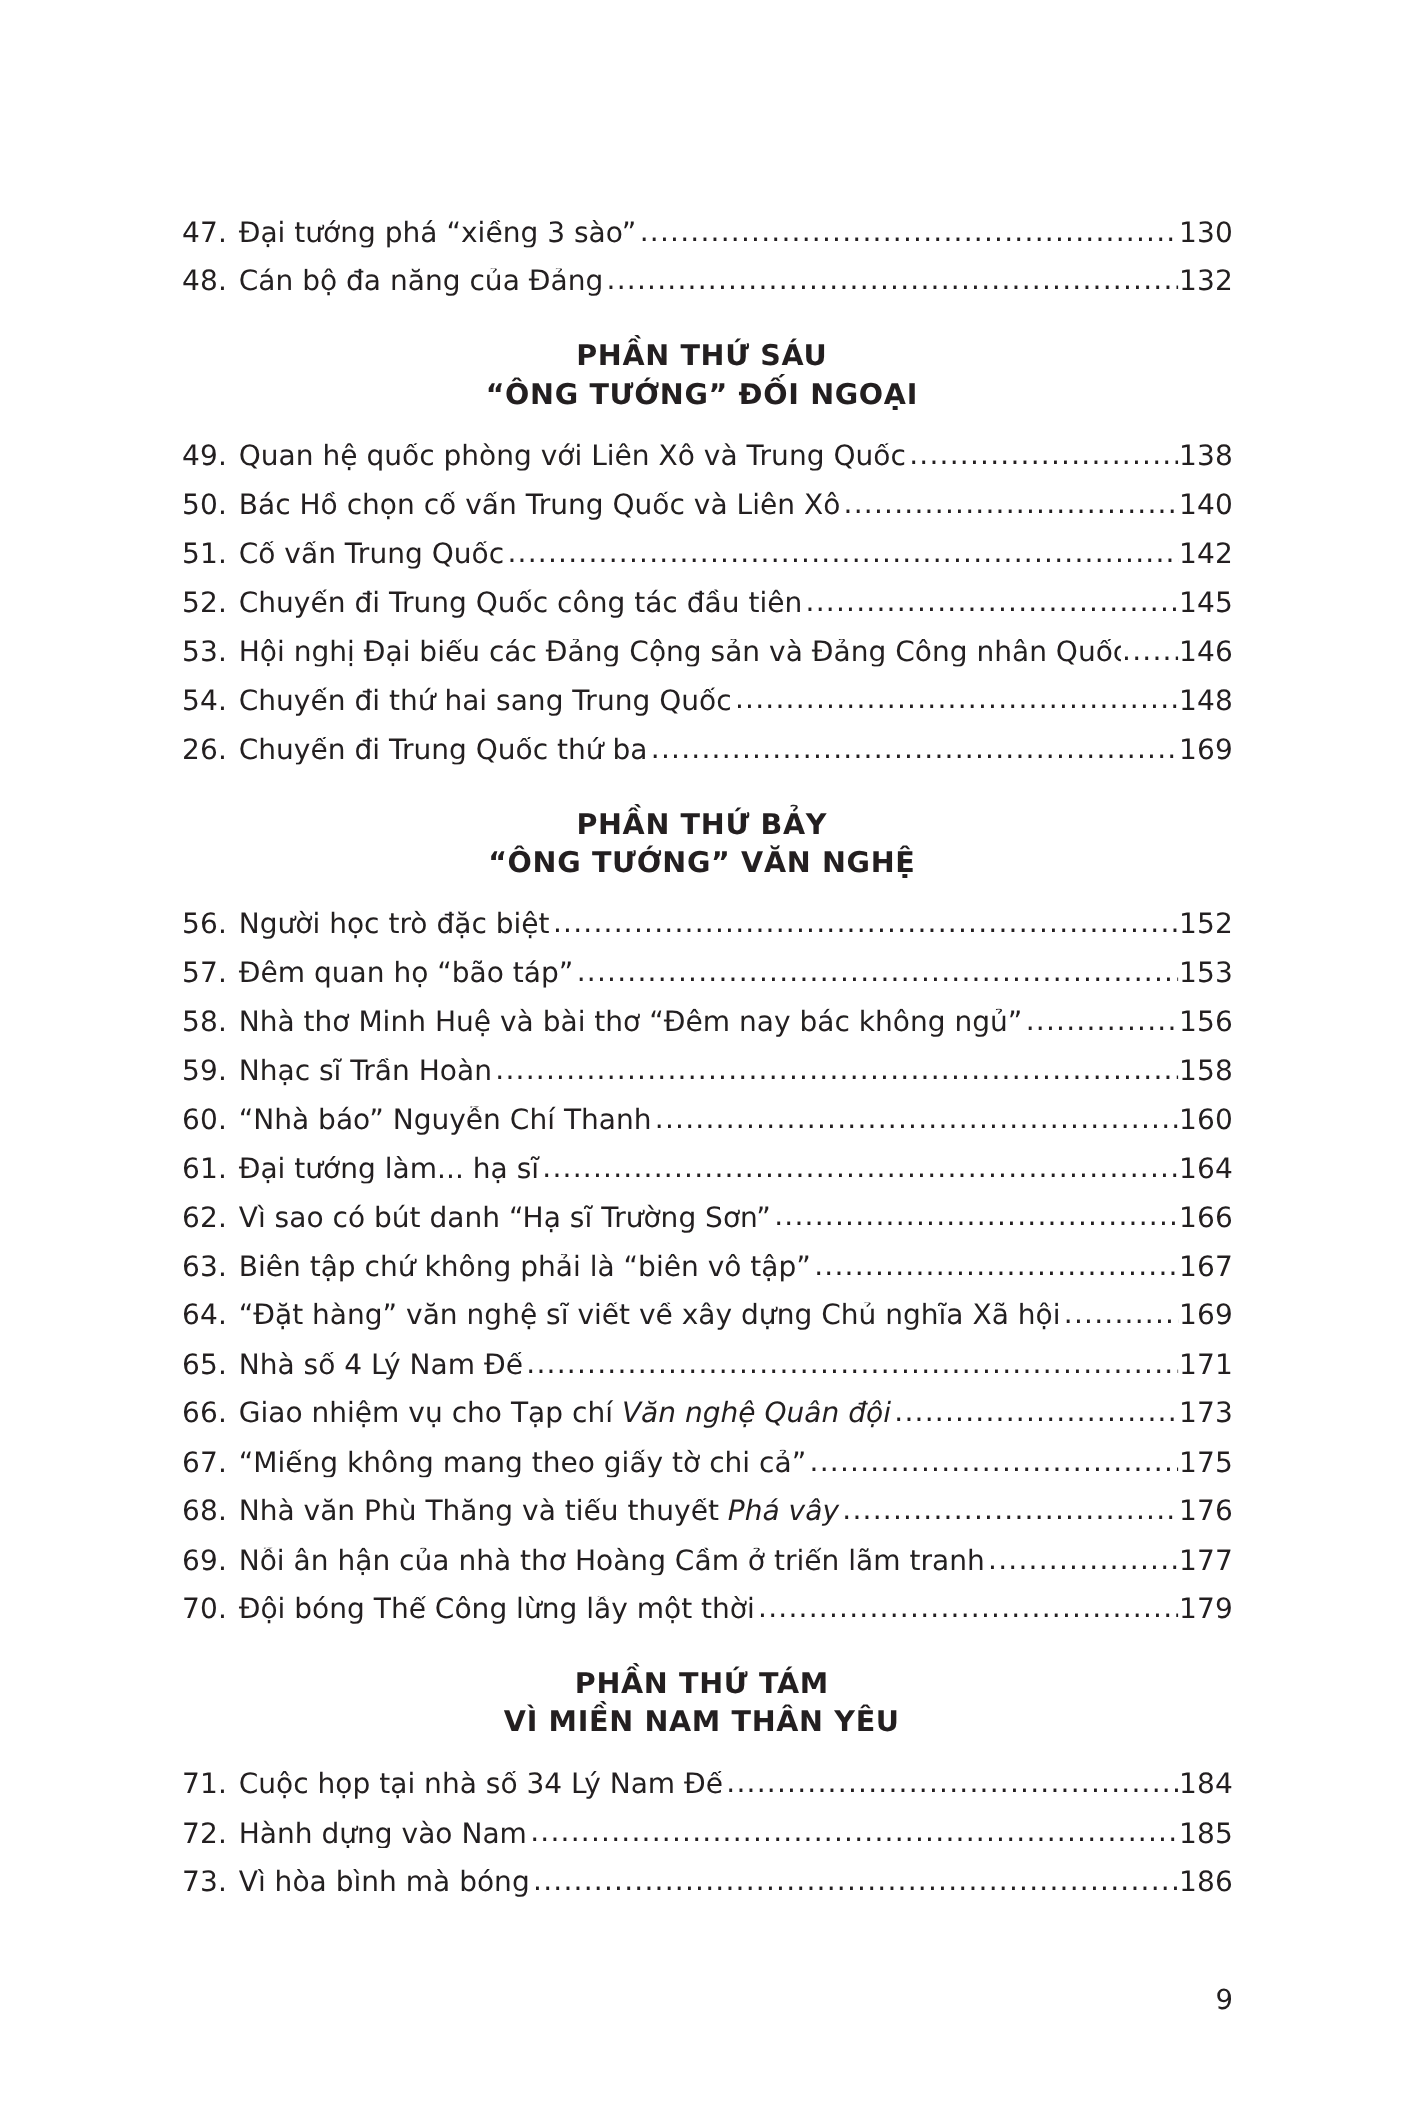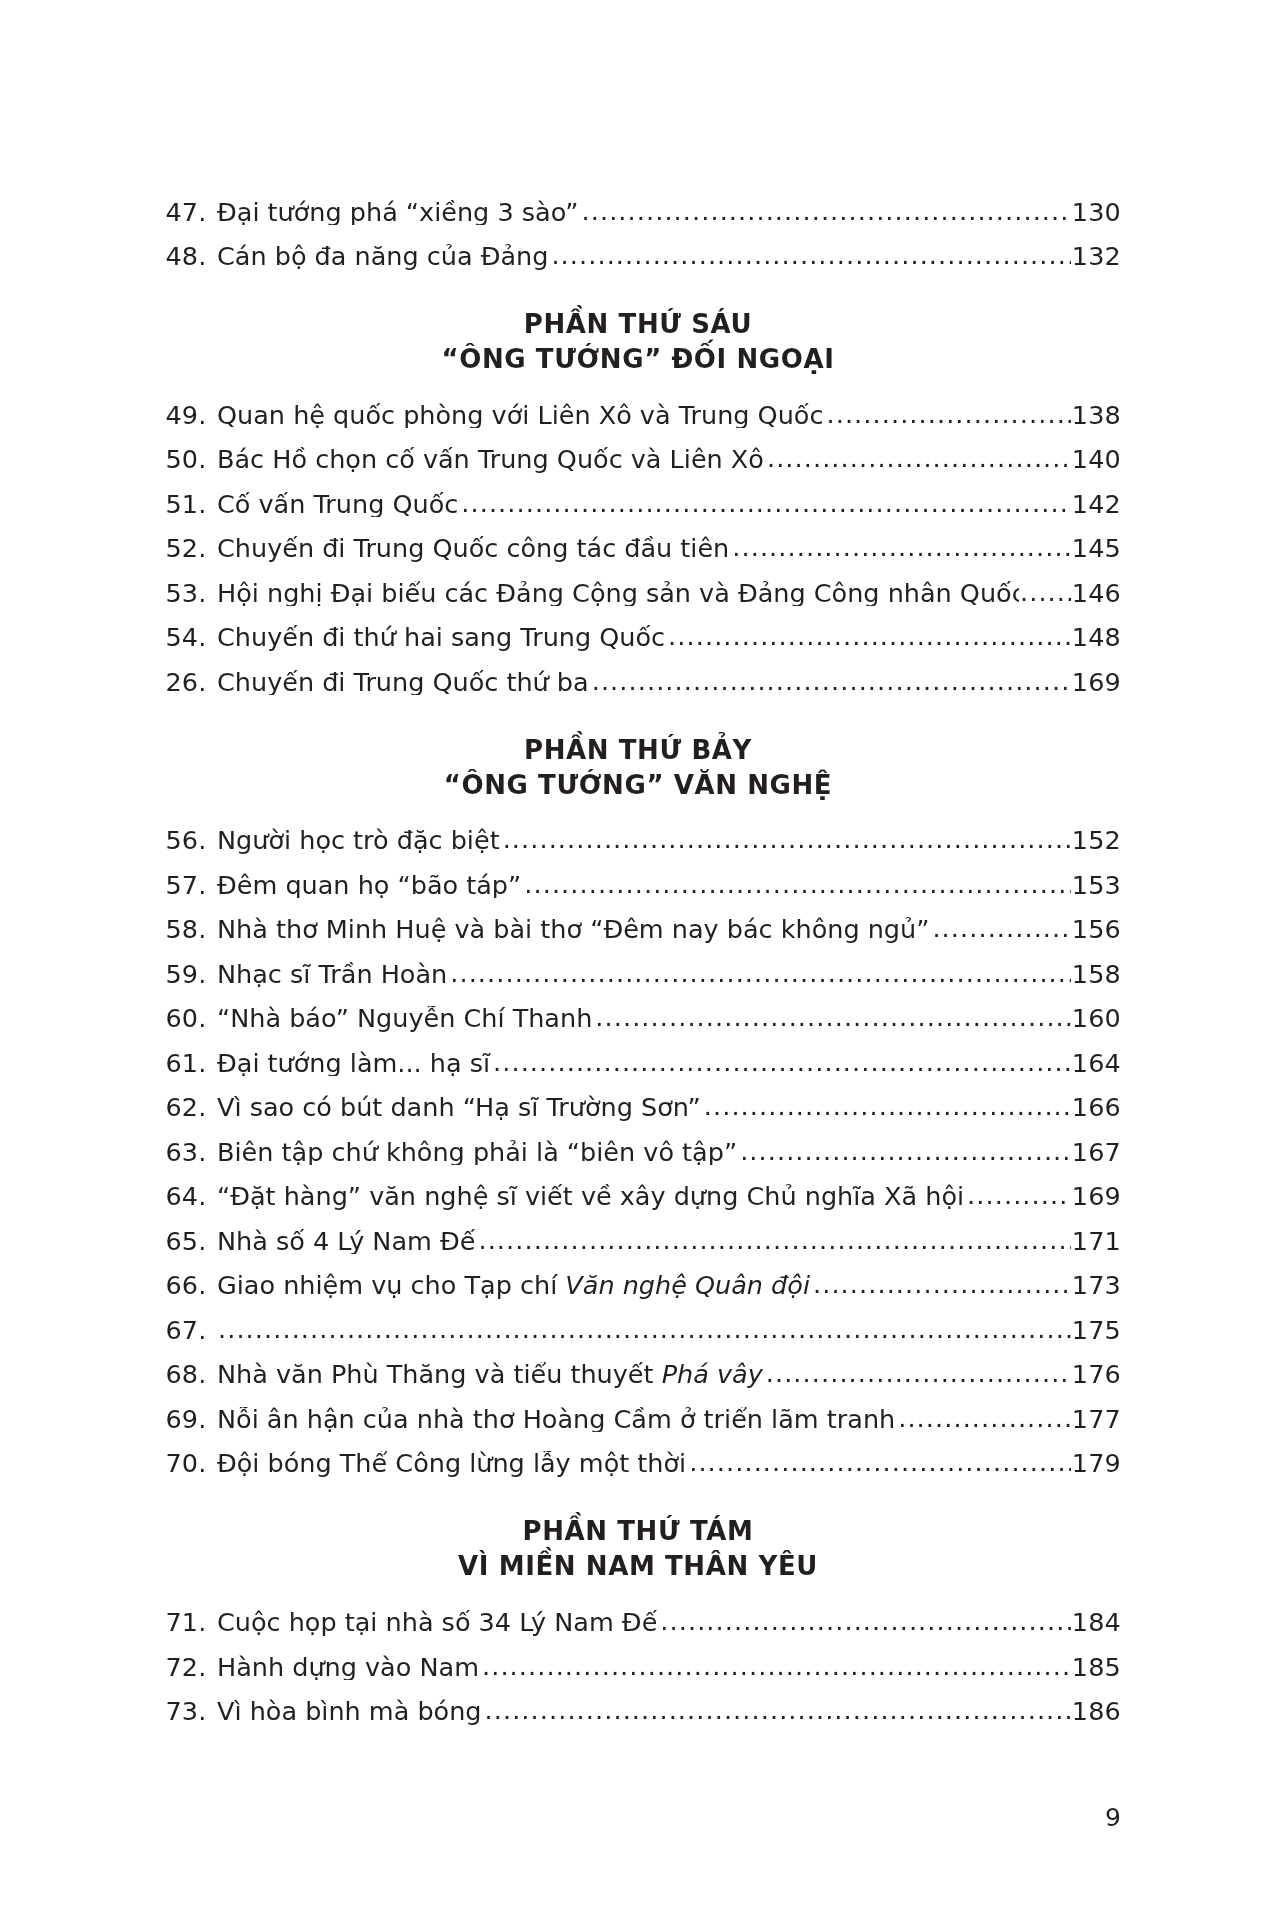--- a/index.html
+++ b/index.html
@@ -229,20 +229,21 @@
           <span class="toc-page">171</span>
         </li>
         <li class="toc-entry">
           <span class="toc-num">66.</span>
           <span class="toc-title"><span>Giao nhiệm vụ cho Tạp chí </span><span class="it">Văn nghệ Quân đội</span></span>
           <span class="dots">.......................................................................................................................</span>
           <span class="toc-page">173</span>
         </li>
         <li class="toc-entry">
           <span class="toc-num">67.</span>
+          <span class="toc-title"><span>“Miếng không mang theo giấy tờ chi cả”</span></span>
           <span class="dots">.......................................................................................................................</span>
           <span class="toc-page">175</span>
         </li>
         <li class="toc-entry">
           <span class="toc-num">68.</span>
           <span class="toc-title"><span>Nhà văn Phù Thăng và tiểu thuyết </span><span class="it">Phá vây</span></span>
           <span class="dots">.......................................................................................................................</span>
           <span class="toc-page">176</span>
         </li>
         <li class="toc-entry">

